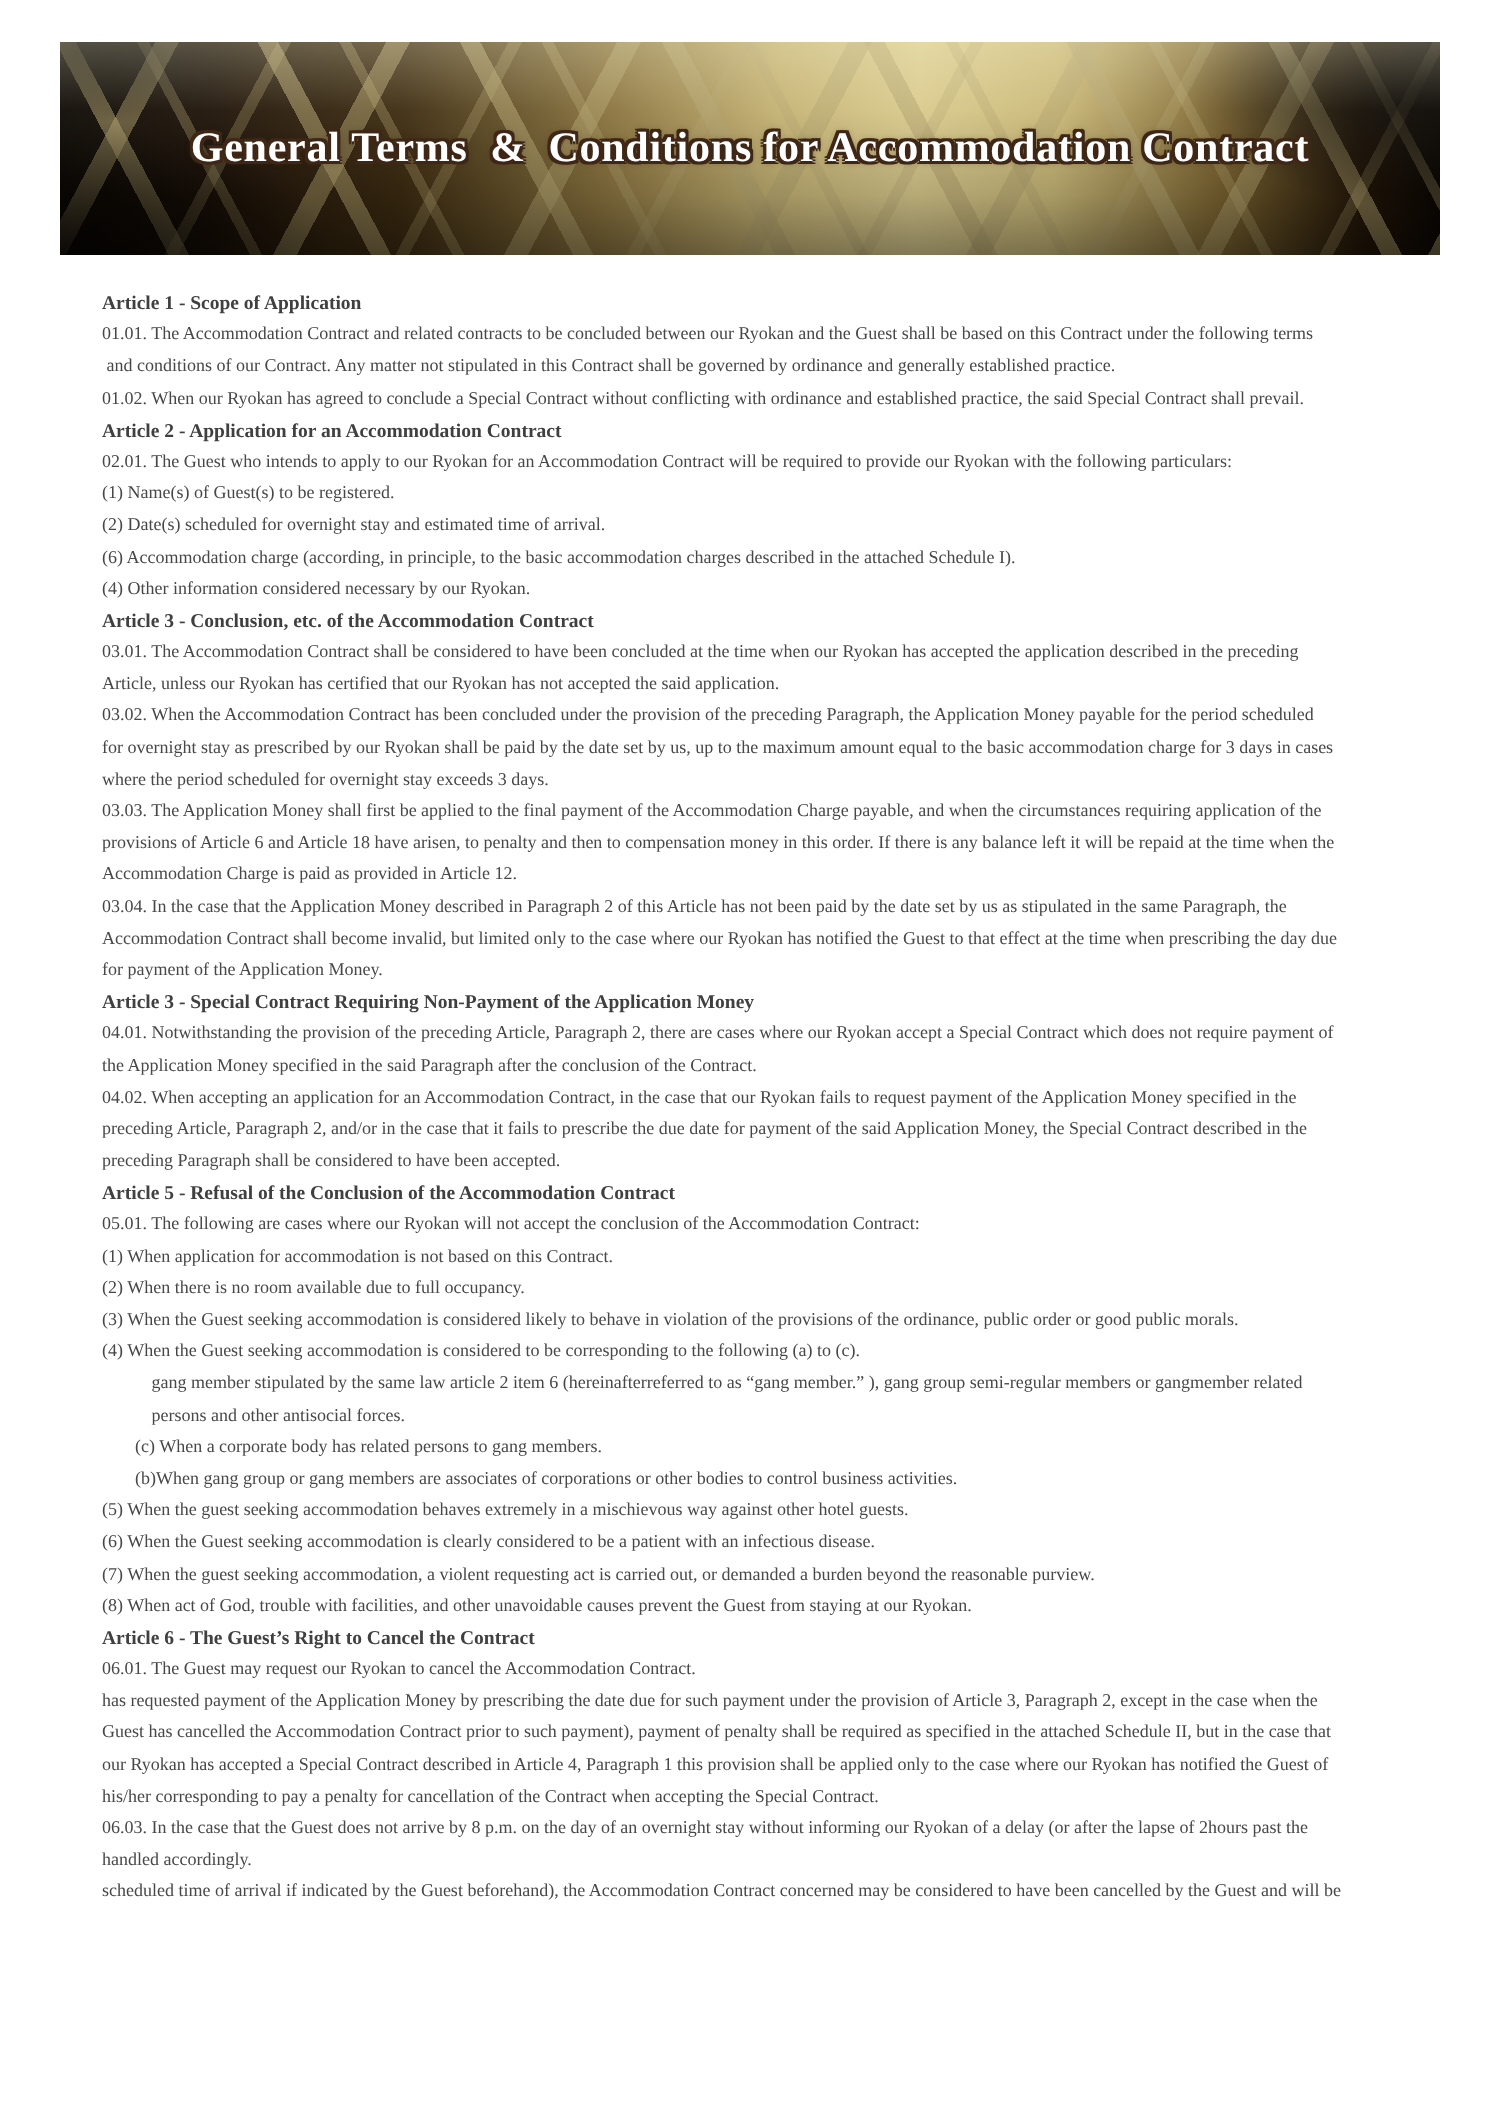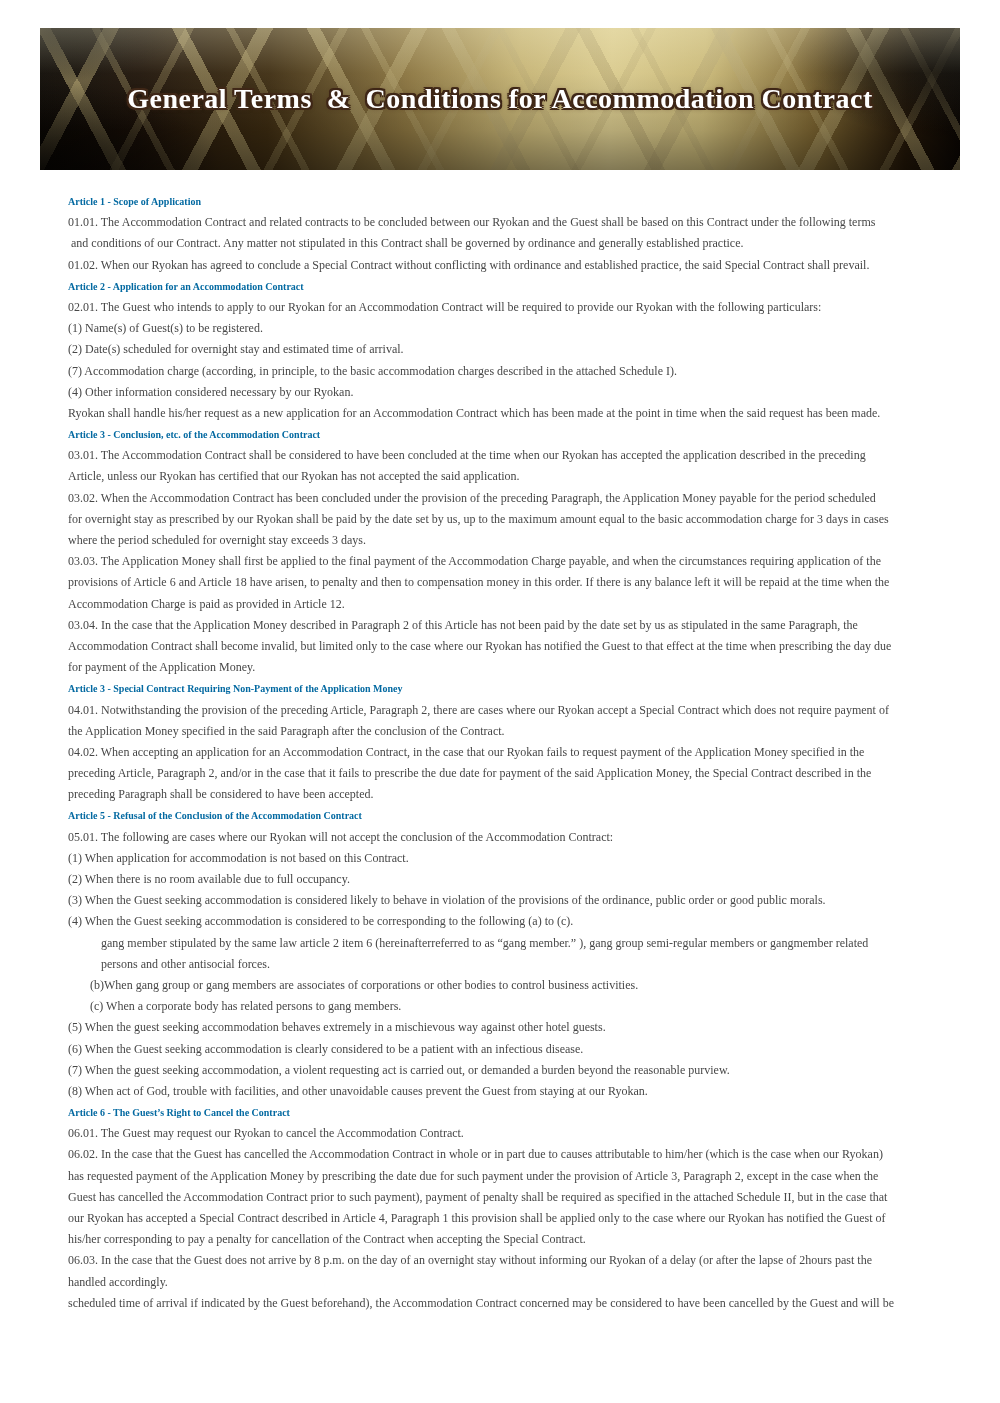--- a/index.html
+++ b/index.html
@@ -34,21 +34,21 @@
   
   .doc{
     position:absolute;left:68px;top:191px;width:900px;
     font-size:12px;color:#474747;
   }
   .line{
     white-space:pre;
     height:21.2px;line-height:21.2px;
   }
   .heading{
-    font-weight:700;color:#0369a1;font-size:10px;
+    font-weight:700;color:#404040;font-size:13px;
   }
   .ind0{padding-left:0;}
   .ind1{padding-left:22px;}
   .ind2{padding-left:33px;}
 </style>
 </head>
 <body>
 
 <div class="page">
   <div class="banner">
@@ -68,27 +68,26 @@
       <div>
         <div class="line ind0">02.01. The Guest who intends to apply to our Ryokan for an Accommodation Contract will be required to provide our Ryokan with the following particulars:</div>
       </div>
       <div>
         <div class="line ind0">(1) Name(s) of Guest(s) to be registered.</div>
       </div>
       <div>
         <div class="line ind0">(2) Date(s) scheduled for overnight stay and estimated time of arrival.</div>
       </div>
       <div>
-        <div class="line ind0">(7) Accommodation charge (according, in principle, to the basic accommodation charges described in the attached Schedule I).</div>
+        <div class="line ind0">(6) Accommodation charge (according, in principle, to the basic accommodation charges described in the attached Schedule I).</div>
       </div>
       <div>
         <div class="line ind0">(4) Other information considered necessary by our Ryokan.</div>
       </div>
       <div>
-        <div class="line ind0">Ryokan shall handle his/her request as a new application for an Accommodation Contract which has been made at the point in time when the said request has been made.</div>
       </div>
       <div class="line heading ind0">Article 3 - Conclusion, etc. of the Accommodation Contract</div>
       <div>
         <div class="line ind0">03.01. The Accommodation Contract shall be considered to have been concluded at the time when our Ryokan has accepted the application described in the preceding</div>
         <div class="line ind0">Article, unless our Ryokan has certified that our Ryokan has not accepted the said application.</div>
       </div>
       <div>
         <div class="line ind0">03.02. When the Accommodation Contract has been concluded under the provision of the preceding Paragraph, the Application Money payable for the period scheduled</div>
         <div class="line ind0">for overnight stay as prescribed by our Ryokan shall be paid by the date set by us, up to the maximum amount equal to the basic accommodation charge for 3 days in cases</div>
         <div class="line ind0">where the period scheduled for overnight stay exceeds 3 days.</div>
@@ -127,43 +126,42 @@
         <div class="line ind0">(3) When the Guest seeking accommodation is considered likely to behave in violation of the provisions of the ordinance, public order or good public morals.</div>
       </div>
       <div>
         <div class="line ind0">(4) When the Guest seeking accommodation is considered to be corresponding to the following (a) to (c).</div>
       </div>
       <div>
         <div class="line ind2">gang member stipulated by the same law article 2 item 6 (hereinafterreferred to as “gang member.” ), gang group semi-regular members or gangmember related</div>
         <div class="line ind2">persons and other antisocial forces.</div>
       </div>
       <div>
-        <div class="line ind1">(b)When gang group or gang members are associates of corporations or other bodies to control business activities.</div>
+        <div class="line ind1">(c) When a corporate body has related persons to gang members.</div>
       </div>
       <div>
-        <div class="line ind1">(c) When a corporate body has related persons to gang members.</div>
+        <div class="line ind1">(b)When gang group or gang members are associates of corporations or other bodies to control business activities.</div>
       </div>
       <div>
         <div class="line ind0">(5) When the guest seeking accommodation behaves extremely in a mischievous way against other hotel guests.</div>
       </div>
       <div>
         <div class="line ind0">(6) When the Guest seeking accommodation is clearly considered to be a patient with an infectious disease.</div>
       </div>
       <div>
         <div class="line ind0">(7) When the guest seeking accommodation, a violent requesting act is carried out, or demanded a burden beyond the reasonable purview.</div>
       </div>
       <div>
         <div class="line ind0">(8) When act of God, trouble with facilities, and other unavoidable causes prevent the Guest from staying at our Ryokan.</div>
       </div>
       <div class="line heading ind0">Article 6 - The Guest’s Right to Cancel the Contract</div>
       <div>
         <div class="line ind0">06.01. The Guest may request our Ryokan to cancel the Accommodation Contract.</div>
       </div>
       <div>
-        <div class="line ind0">06.02. In the case that the Guest has cancelled the Accommodation Contract in whole or in part due to causes attributable to him/her (which is the case when our Ryokan)</div>
         <div class="line ind0">has requested payment of the Application Money by prescribing the date due for such payment under the provision of Article 3, Paragraph 2, except in the case when the</div>
         <div class="line ind0">Guest has cancelled the Accommodation Contract prior to such payment), payment of penalty shall be required as specified in the attached Schedule II, but in the case that</div>
         <div class="line ind0">our Ryokan has accepted a Special Contract described in Article 4, Paragraph 1 this provision shall be applied only to the case where our Ryokan has notified the Guest of</div>
         <div class="line ind0">his/her corresponding to pay a penalty for cancellation of the Contract when accepting the Special Contract.</div>
       </div>
       <div>
         <div class="line ind0">06.03. In the case that the Guest does not arrive by 8 p.m. on the day of an overnight stay without informing our Ryokan of a delay (or after the lapse of 2hours past the</div>
         <div class="line ind0">handled accordingly.</div>
         <div class="line ind0">scheduled time of arrival if indicated by the Guest beforehand), the Accommodation Contract concerned may be considered to have been cancelled by the Guest and will be</div>
       </div>

